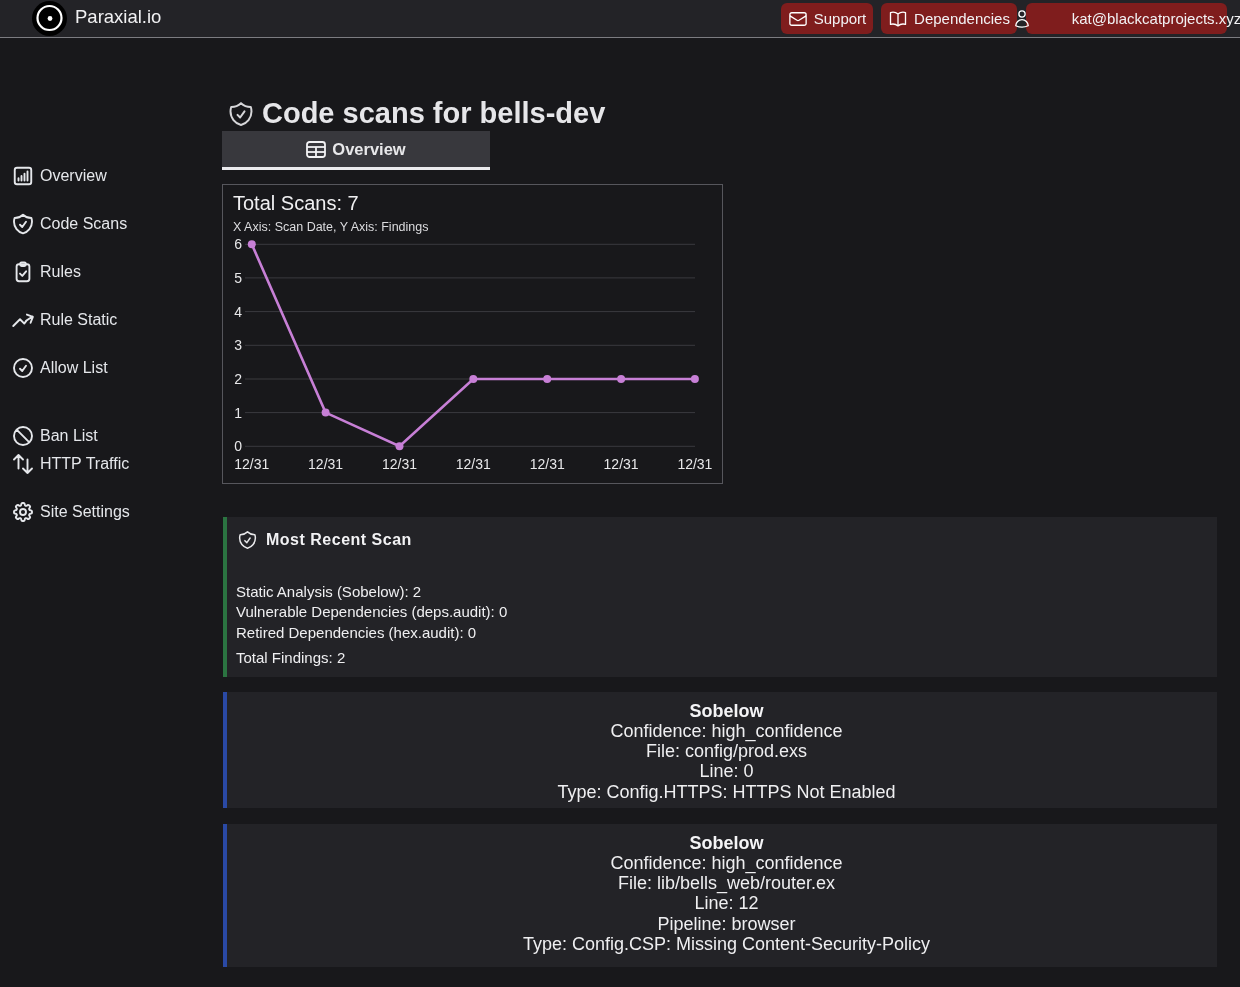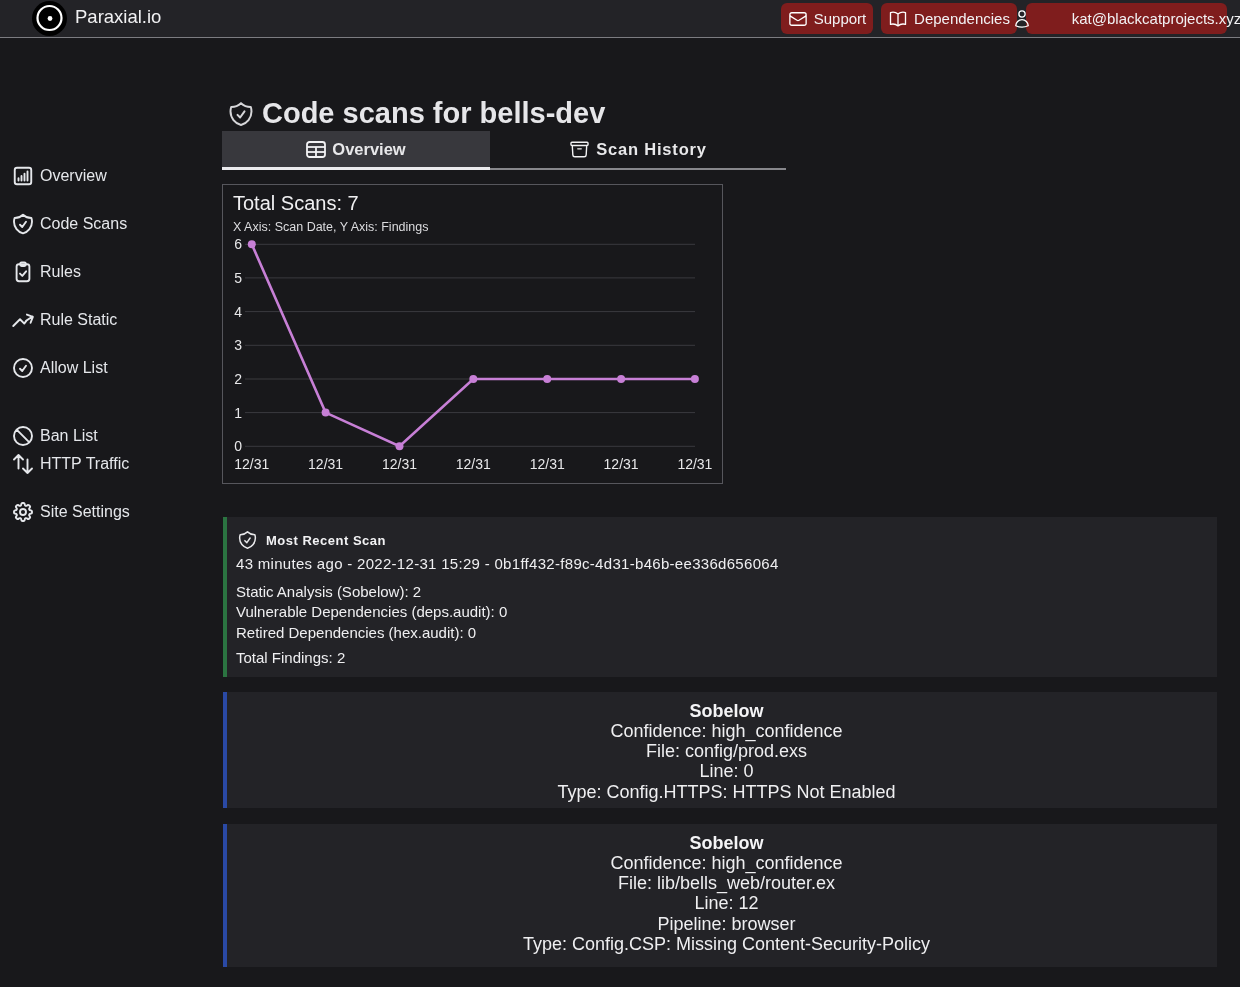--- a/index.html
+++ b/index.html
@@ -35,21 +35,21 @@
 .chart-card { position:absolute; left:222px; top:184px; width:501px; height:300px; border:1px solid #56565c; }
 .chart-title { position:absolute; left:10px; top:7px; font-size:20px; font-weight:normal; color:#f0f0f2; }
 .chart-sub { position:absolute; left:10px; top:35px; font-size:12.5px; color:#dcdcdf; }
 
 .card { position:absolute; left:223px; width:994px; background:#232327; font-size:15px; color:#efeff1; }
 .card.green { border-left:4px solid #2b7441; }
 .card.blue { border-left:4px solid #2a49a5; }
 #recent { top:517px; height:160px; }
 #sob1 { top:692px; height:116px; }
 #sob2 { top:824px; height:143px; }
-.rhead { position:absolute; left:237px; top:529px; display:flex; align-items:center; gap:8px; font-size:13px; letter-spacing:0.5px; font-weight:bold; color:#f2f2f4; }
+.rhead { position:absolute; left:237px; top:529px; display:flex; align-items:center; gap:8px; font-size:16px; letter-spacing:0.5px; font-weight:bold; color:#f2f2f4; }
 .rline { position:absolute; left:236px; font-size:15px; color:#efeff1; }
 .sob { padding:9px 0 0 9px; line-height:20.15px; font-size:18px; }
 .sob b { color:#f4f4f6; }
 </style>
 </head>
 <body>
 <div id="app">
 
 <div class="topbar">
   <div class="logo">
@@ -141,26 +141,20 @@
 </div>
 <div class="tabs">
   <div class="tab active">
         <svg width="20" height="17" viewBox="0 0 20 17" fill="none" stroke="#f2f2f4" stroke-width="1.8">
           <rect x="1" y="1" width="18" height="15" rx="2.5"></rect>
           <line x1="1" y1="6" x2="19" y2="6"></line>
           <line x1="1" y1="11" x2="19" y2="11"></line>
           <line x1="10" y1="6" x2="10" y2="16"></line>
         </svg>
         <span>Overview</span>
-      </div>
-  <div class="tab inactive" style="letter-spacing:0.8px">
-        <svg width="21" height="21" viewBox="0 0 24 24" fill="none" stroke="#f2f2f4" stroke-width="1.6" stroke-linecap="round" stroke-linejoin="round">
-          <path d="m20.25 7.5-.625 10.632a2.25 2.25 0 0 1-2.247 2.118H6.622a2.25 2.25 0 0 1-2.247-2.118L3.75 7.5M10 11.25h4M3.375 7.5h17.25c.621 0 1.125-.504 1.125-1.125v-1.5c0-.621-.504-1.125-1.125-1.125H3.375c-.621 0-1.125.504-1.125 1.125v1.5c0 .621.504 1.125 1.125 1.125Z"></path>
-        </svg>
-        <span>Scan History</span>
       </div>
 </div>
 <div class="chart-card">
 <svg width="499" height="298" viewBox="0 0 499 298" font-family="Liberation Sans, sans-serif">
 <line x1="22" y1="261.3" x2="472" y2="261.3" stroke="#3a3a3f" stroke-width="1"></line>
         <line x1="22" y1="227.6" x2="472" y2="227.6" stroke="#3a3a3f" stroke-width="1"></line>
         <line x1="22" y1="194.0" x2="472" y2="194.0" stroke="#3a3a3f" stroke-width="1"></line>
         <line x1="22" y1="160.3" x2="472" y2="160.3" stroke="#3a3a3f" stroke-width="1"></line>
         <line x1="22" y1="126.6" x2="472" y2="126.6" stroke="#3a3a3f" stroke-width="1"></line>
         <line x1="22" y1="92.9" x2="472" y2="92.9" stroke="#3a3a3f" stroke-width="1"></line>
@@ -192,20 +186,19 @@
 <div class="chart-sub">X Axis: Scan Date, Y Axis: Findings</div>
 </div>
 
 <div class="card green" id="recent"></div>
 <div class="rhead">
       <svg width="21" height="22" viewBox="0 0 24 24" fill="none" stroke="#e8e8ea" stroke-width="1.7" stroke-linecap="round" stroke-linejoin="round">
         <path d="M9 12.75 11.25 15 15 9.75m-3-7.036A11.959 11.959 0 0 1 3.598 6 11.99 11.99 0 0 0 3 9.749c0 5.592 3.824 10.29 9 11.623 5.176-1.332 9-6.03 9-11.622 0-1.31-.21-2.571-.598-3.751h-.152c-3.196 0-6.1-1.248-8.25-3.285Z"></path>
       </svg>
       <span>Most Recent Scan</span>
     </div>
-<div class="rline" style="top:555px;letter-spacing:0.3px">43 minutes ago - 2022-12-31 15:29 - 0b1ff432-f89c-4d31-b46b-ee336d656064</div>
 <div class="rline" style="top:583px">Static Analysis (Sobelow): 2</div>
 <div class="rline" style="top:603.3px">Vulnerable Dependencies (deps.audit): 0</div>
 <div class="rline" style="top:623.6px">Retired Dependencies (hex.audit): 0</div>
 <div class="rline" style="top:648.5px">Total Findings: 2</div>
 <div class="card blue sob" id="sob1"><b>Sobelow</b><br>Confidence: high_confidence<br>File: config/prod.exs<br>Line: 0<br>Type: Config.HTTPS: HTTPS Not Enabled</div>
 <div class="card blue sob" id="sob2"><b>Sobelow</b><br>Confidence: high_confidence<br>File: lib/bells_web/router.ex<br>Line: 12<br>Pipeline: browser<br>Type: Config.CSP: Missing Content-Security-Policy</div>
 </div>
 
 </body></html>

